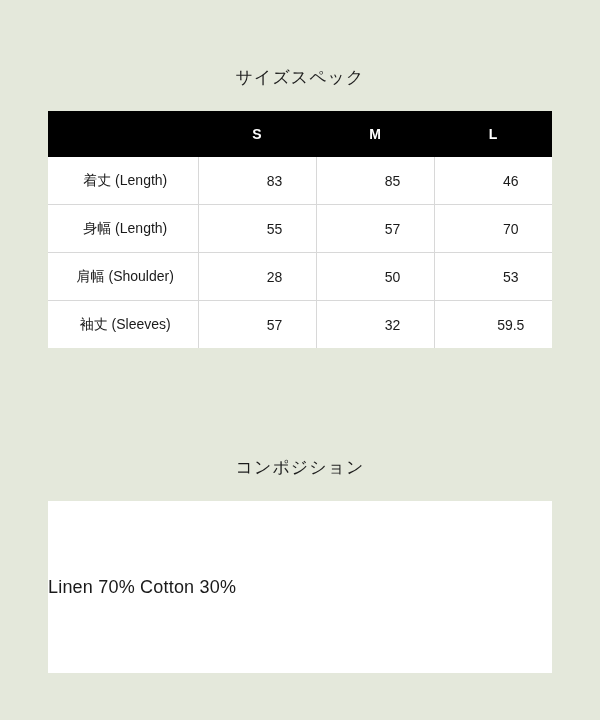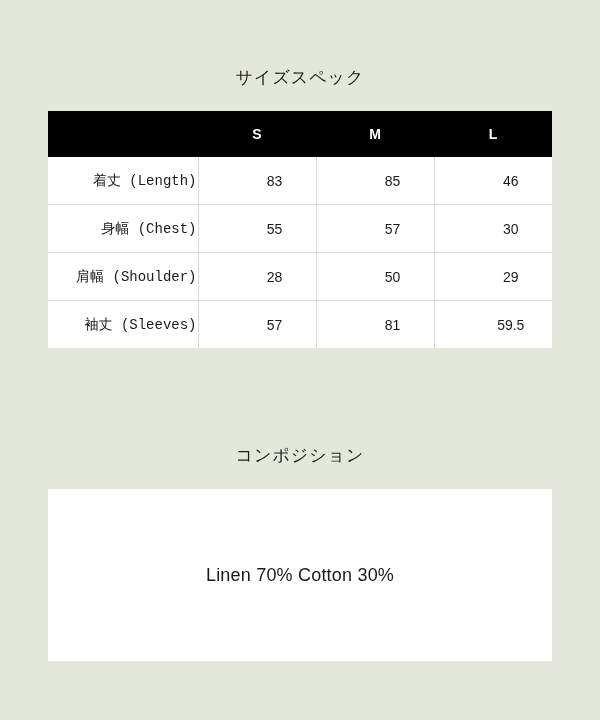--- a/index.html
+++ b/index.html
@@ -72,45 +72,43 @@
     color: #1a1a1a;
     padding-left: 36px;
   }
   table.spec tbody td:last-child {
     border-right: none;
   }
   table.spec tbody tr:last-child td {
     border-bottom: none;
   }
   table.spec tbody td.rowlabel {
-    text-align: right;
+    text-align: center;
     padding-left: 6px;
     width: 148px;
     font-size: 14px;
-    font-family: Liberation Mono, monospace;
   }
 
   
   .comp-section {
     position: absolute;
     left: 0;
     top: 420px;
     width: 600px;
   }
   .comp-title {
-    margin-top: 24px;
+    margin-top: 36px;
   }
   .comp-box {
     margin: 22px auto 0 auto;
     width: 504px;
     height: 172px;
     background: #ffffff;
     display: flex;
     align-items: center;
-    justify-content: center;
   }
   .comp-text {
     font-size: 18px;
     color: #1a1a1a;
     letter-spacing: 0.2px;
   }
 </style>
 </head>
 <body>
 
@@ -130,35 +128,35 @@
           </tr>
         </thead>
         <tbody>
           <tr>
             <td class="rowlabel">着丈 (Length)</td>
             <td>83</td>
             <td>85</td>
             <td>46</td>
           </tr>
           <tr>
-            <td class="rowlabel">身幅 (Chest)</td>
+            <td class="rowlabel">身幅 (Length)</td>
             <td>55</td>
             <td>57</td>
-            <td>30</td>
+            <td>70</td>
           </tr>
           <tr>
             <td class="rowlabel">肩幅 (Shoulder)</td>
             <td>28</td>
             <td>50</td>
-            <td>29</td>
+            <td>53</td>
           </tr>
           <tr>
             <td class="rowlabel">袖丈 (Sleeves)</td>
             <td>57</td>
-            <td>81</td>
+            <td>32</td>
             <td>59.5</td>
           </tr>
         </tbody>
       </table>
     </div>
   </div>
 
   <div class="comp-section">
     <div class="section-title comp-title">コンポジション</div>
 

